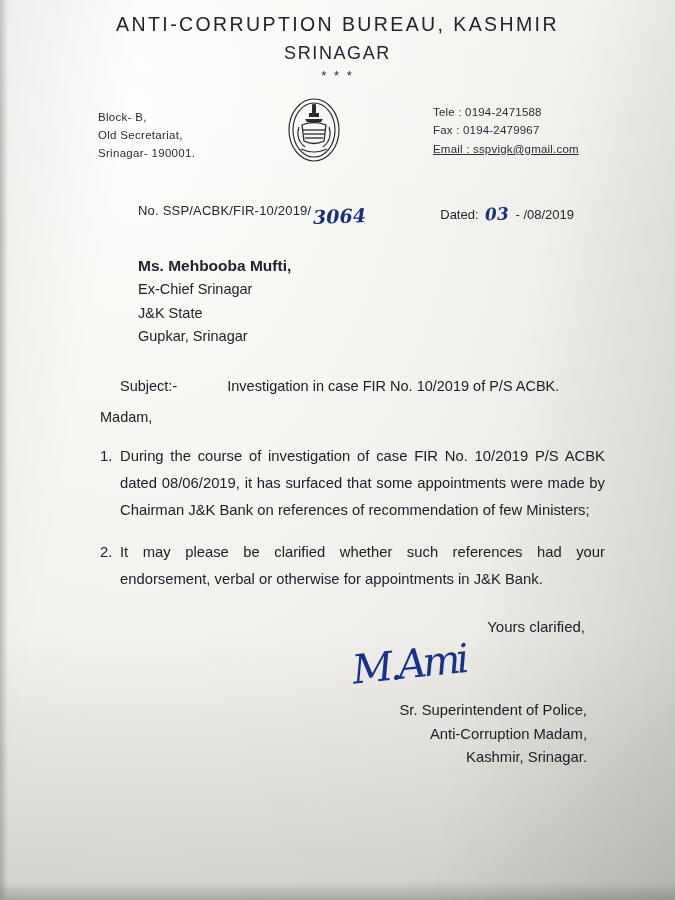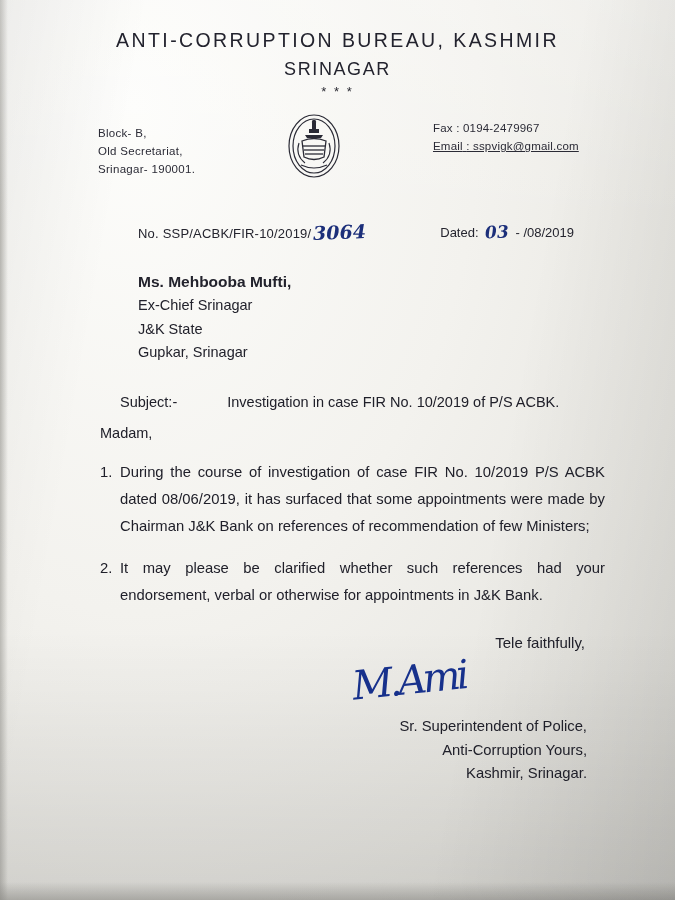--- a/index.html
+++ b/index.html
@@ -46,21 +46,21 @@
   .content {
     position: relative;
     z-index: 2;
     padding: 0 42px;
     color: #20202a;
   }
 
   
   .letterhead {
     text-align: center;
-    padding-top: 29px;
+    padding-top: 13px;
   }
   .org-name {
     font-size: 19.5px;
     letter-spacing: 2.4px;
     color: #23232e;
     font-weight: 500;
   }
   .org-city {
     font-size: 18px;
     letter-spacing: 1.6px;
@@ -104,21 +104,20 @@
     padding-top: 8px;
     min-width: 190px;
   }
   .contacts .email {
     text-decoration: underline;
   }
 
   
   .ref-row {
     display: flex;
-    align-items: flex-end;
     margin-top: 40px;
     padding-left: 96px;
     font-size: 13px;
     color: #24242e;
   }
   .ref-no {
     letter-spacing: 0.2px;
   }
   .ref-handwritten {
     font-family: "DejaVu Serif", serif;
@@ -284,20 +283,24 @@
           <g fill="none" stroke="#2a2a35" stroke-width="1.1">
             <path d="M16 30 q-4 12 6 20"></path>
             <path d="M46 30 q4 12 -6 20"></path>
             <path d="M18 52 q13 6 26 0"></path>
           </g>
         </svg>
       </div>
 
       <div class="contacts">
         <div>
+          <span>Tele</span>
+          <span>:  0194-2471588</span>
+        </div>
+        <div>
           <span>Fax</span>
           <span>:  0194-2479967</span>
         </div>
         <div class="email">
           <span>Email</span>
           <span>:  sspvigk@gmail.com</span>
         </div>
       </div>
     </div>
 
@@ -329,26 +332,26 @@
       <div class="para">
         <div class="para-num">1.</div>
         <div class="para-text">During the course of investigation of case FIR No. 10/2019 P/S ACBK dated 08/06/2019, it has surfaced that some appointments were made by Chairman J&amp;K Bank on references of recommendation of few Ministers;</div>
       </div>
       <div class="para">
         <div class="para-num">2.</div>
         <div class="para-text">It may please be clarified whether such references had your endorsement, verbal or otherwise for appointments in J&amp;K Bank.</div>
       </div>
     </div>
 
-    <div class="closing">Tele faithfully,</div>
+    <div class="closing">Yours clarified,</div>
 
     <div class="signature-area">
       <div class="signature">M.Ami</div>
     </div>
 
     <div class="sign-block">
       <div>Sr. Superintendent of Police,</div>
-      <div>Anti-Corruption Yours,</div>
+      <div>Anti-Corruption Madam,</div>
       <div>Kashmir, Srinagar.</div>
     </div>
 
   </div>
 </div>
 
 </body></html>

